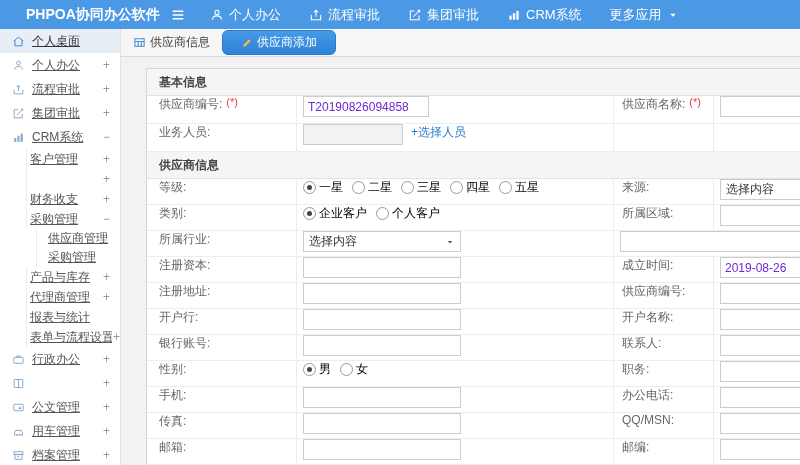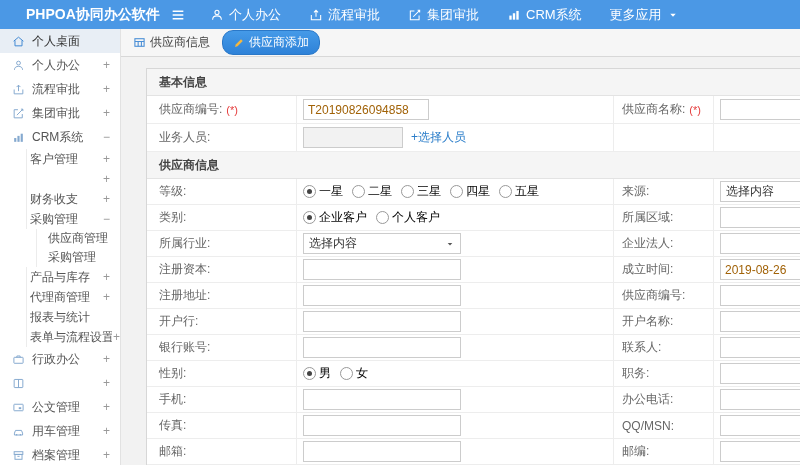--- a/index.html
+++ b/index.html
@@ -16,43 +16,43 @@
   .sidebar{position:absolute;top:29px;left:0;width:120px;bottom:0;background:#fff;border-right:1px solid #e2e2e2;overflow:hidden;}
   .sb-item{position:relative;display:flex;align-items:center;cursor:pointer;color:#555;}
   .sb-item.lv0{height:24px;padding-left:12px;}
   .sb-item.lv1{height:20px;padding-left:30px;}
   .sb-item.lv2{height:19px;padding-left:48px;}
   .sb-item.lv1::before{content:"";position:absolute;left:26px;top:0;bottom:0;width:1px;background:#ececec;}
   .sb-item.lv2::before{content:"";position:absolute;left:36px;top:0;bottom:0;width:1px;background:#ececec;}
   .sb-item.active{background:#e8eef5;color:#333;}
   .sb-item .ic{color:#85a9cf;margin-right:7px;flex:none;}
   .sb-item.active .ic{color:#3f87d2;}
-  .sb-label{flex:1;white-space:nowrap;overflow:hidden;}
+  .sb-label{flex:1;white-space:nowrap;overflow:hidden;text-decoration:underline;}
   .sb-expand{position:absolute;right:10px;color:#999;font-size:12px;}
   .sb-expand.tight{position:static;margin-left:1px;}
   
   .tabbar{position:absolute;top:29px;left:121px;right:0;height:28px;background:#f6f6f6;border-bottom:1px solid #d8d8d8;display:flex;align-items:center;padding-left:12px;box-sizing:border-box;}
   .tab{display:flex;align-items:center;gap:4px;cursor:pointer;color:#444;margin-right:12px;white-space:nowrap;}
   .tab .ic{color:#4b8fd6;}
-  .tab.active{background:linear-gradient(#459ae8,#2e82d8);border:1px solid #2a78c8;color:#fff;border-radius:11px;padding:3px 10px;}
+  .tab.active{background:linear-gradient(#459ae8,#2e82d8);border:1px solid #2a78c8;color:#fff;border-radius:6px;padding:3px 18px;}
   .tab.active .ic{color:#f6b73c;}
   
   .content{position:absolute;top:57px;left:121px;right:0;bottom:0;background:#f2f2f2;overflow:hidden;}
   .panel{position:absolute;left:25px;top:11px;width:920px;background:#fff;border:1px solid #d7d7d7;}
   .sec-header{height:26px;line-height:26px;background:#f5f5f5;border-bottom:1px solid #e3e3e3;padding:0 12px;color:#444;font-weight:bold;}
   .frow{display:flex;align-items:center;border-bottom:1px solid #ededed;}
   .sec-basic .frow{min-height:27px;}
   .sec-info .frow{min-height:25px;}
-  .cell{box-sizing:border-box;display:flex;align-items:center;align-self:stretch;}
+  .cell{box-sizing:border-box;display:flex;align-items:flex-start;align-self:stretch;}
   .cell-l1{width:150px;padding-left:12px;border-right:1px solid #ededed;color:#666;}
   .cell-c1{width:317px;padding-left:6px;border-right:1px solid #ededed;}
   .cell-l2{width:100px;padding-left:8px;border-right:1px solid #ededed;color:#666;}
   .cell-c2{flex:1;padding-left:6px;}
   .req{color:#e53c3c;margin-left:4px;font-size:11px;}
-  .tbox{box-sizing:border-box;height:21px;border:1px solid #ccc;background:#fff;padding:0 4px;font-size:12px;color:#a16207;font-family:inherit;}
+  .tbox{box-sizing:border-box;height:21px;border:1px solid #ccc;background:#fff;padding:0 4px;font-size:12px;color:#6d28d9;font-family:inherit;}
   .tbox.grey{background:#f2f2f2;}
   .link{color:#2a7dc9;text-decoration:none;margin-left:8px;cursor:pointer;white-space:nowrap;}
   .sbox{box-sizing:border-box;height:21px;border:1px solid #ccc;background:#fff;display:inline-flex;align-items:center;justify-content:space-between;padding:0 5px;color:#333;cursor:pointer;}
   .sbox .caret{color:#555;}
   .rgroup{display:flex;align-items:center;flex-wrap:nowrap;}
   .ropt{display:flex;align-items:center;margin-right:9px;cursor:pointer;color:#000000;white-space:nowrap;}
   .radio{box-sizing:border-box;width:13px;height:13px;border:1px solid #999;border-radius:50%;background:#fff;margin-right:3px;position:relative;flex:none;}
   .radio.checked::after{content:"";position:absolute;left:3px;top:3px;width:5px;height:5px;border-radius:50%;background:#444;}
 </style>
 </head>
@@ -339,21 +339,20 @@
         <div class="frow">
           <div class="cell cell-l1">所属行业:</div>
           <div class="cell cell-c1">
             <span class="sbox" style="width:158px">
               <span>选择内容</span>
               <svg class="caret" width="10" height="10">
                 <use href="#icon-caret"></use>
               </svg>
             </span>
           </div>
-          <div class="cell cell-l2">企业法人:</div>
           <div class="cell cell-c2">
             <input class="tbox" style="width: 230px;" value="">
           </div>
         </div>
         <div class="frow">
           <div class="cell cell-l1">注册资本:</div>
           <div class="cell cell-c1">
             <input class="tbox" style="width: 158px;" value="">
           </div>
           <div class="cell cell-l2">成立时间:</div>

